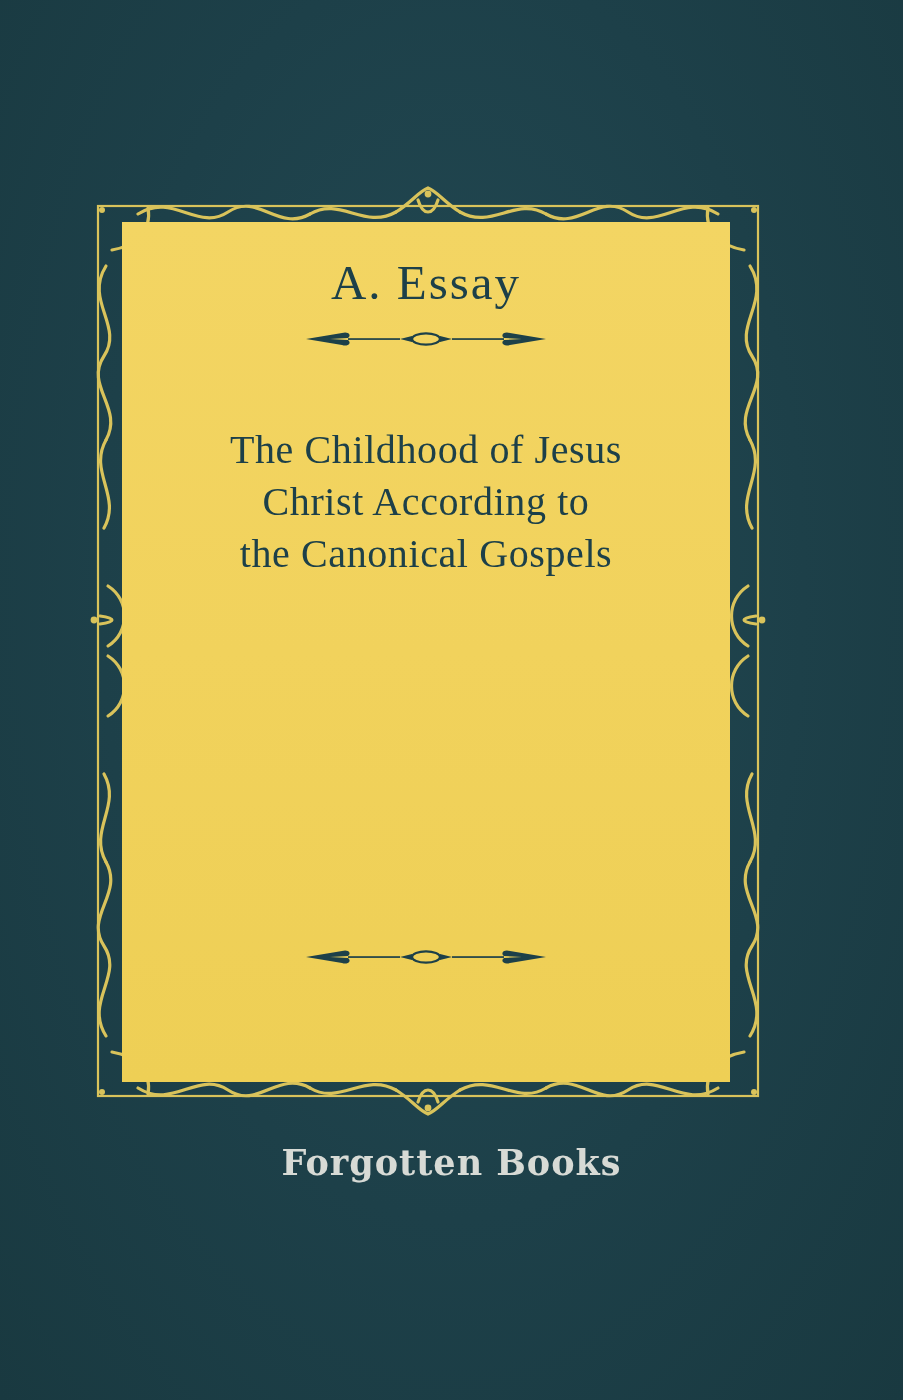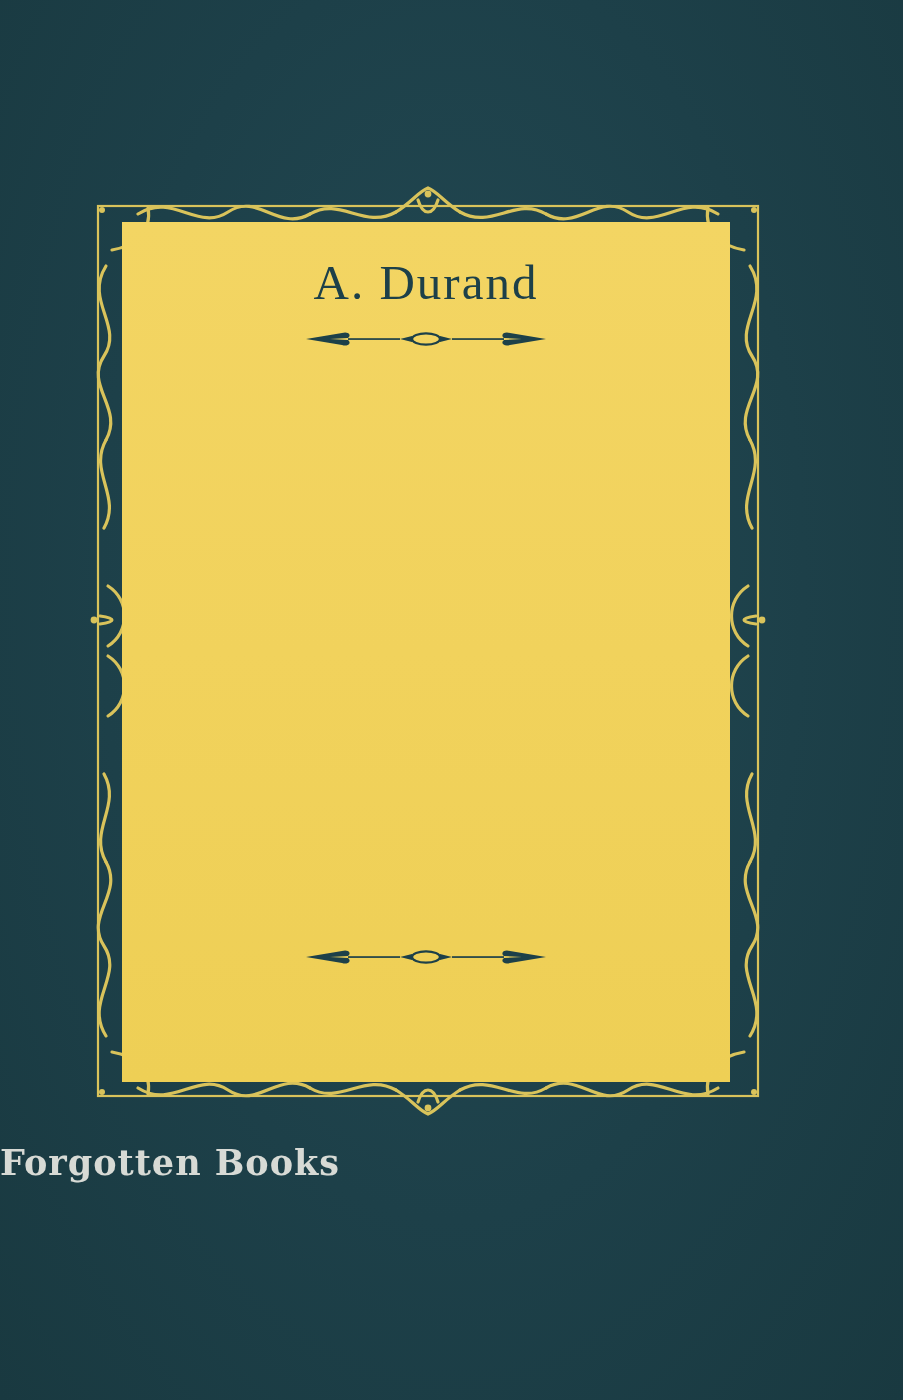--- a/index.html
+++ b/index.html
@@ -120,20 +120,21 @@
     letter-spacing: 0.2px;
     white-space: nowrap;
     font-family: "Liberation Serif", serif;
   }
 
   .publisher {
     position: absolute;
     left: 0;
     top: 1142px;
     width: 903px;
+    text-align: center;
     color: #e6e6e0;
     font-size: 35px;
     letter-spacing: 1px;
     font-family: "DejaVu Serif", serif;
     font-weight: bold;
     opacity: 0.93;
   }
 </style>
 </head>
 <body>
@@ -193,36 +194,41 @@
         <circle cx="676" cy="24" r="3"></circle>
         <circle cx="24" cy="906" r="3"></circle>
         <circle cx="676" cy="906" r="3"></circle>
       </g>
     </svg>
   </div>
 
   <div class="panel">
     <div class="panel-inner">
 
-      <div class="author">A. Durand</div>
+      <div class="author">A. Essay</div>
 
       <div class="divider-top">
         <svg width="260" height="26" viewBox="0 0 260 26" xmlns="http://www.w3.org/2000/svg">
           <g fill="#1d4049">
             <path d="M10 13 L46 7 C52 5 56 9 52 12 L34 13 L52 14 C56 17 52 21 46 19 Z"></path>
             <path d="M250 13 L214 7 C208 5 204 9 208 12 L226 13 L208 14 C204 17 208 21 214 19 Z"></path>
             <rect x="52" y="12.2" width="52" height="1.7"></rect>
             <rect x="156" y="12.2" width="52" height="1.7"></rect>
             <ellipse cx="130" cy="13" rx="14" ry="5.6" fill="none" stroke="#1d4049" stroke-width="2.2"></ellipse>
             <path d="M104 13 L116 10 L116 16 Z"></path>
             <path d="M156 13 L144 10 L144 16 Z"></path>
           </g>
         </svg>
       </div>
 
+      <div class="title-block">
+        <div class="title-line">The Childhood of Jesus</div>
+        <div class="title-line">Christ According to</div>
+        <div class="title-line">the Canonical Gospels</div>
+      </div>
 
 
       <div class="divider-bottom">
         <svg width="260" height="26" viewBox="0 0 260 26" xmlns="http://www.w3.org/2000/svg">
           <g fill="#1d4049">
             <path d="M10 13 L46 7 C52 5 56 9 52 12 L34 13 L52 14 C56 17 52 21 46 19 Z"></path>
             <path d="M250 13 L214 7 C208 5 204 9 208 12 L226 13 L208 14 C204 17 208 21 214 19 Z"></path>
             <rect x="52" y="12.2" width="52" height="1.7"></rect>
             <rect x="156" y="12.2" width="52" height="1.7"></rect>
             <ellipse cx="130" cy="13" rx="14" ry="5.6" fill="none" stroke="#1d4049" stroke-width="2.2"></ellipse>

